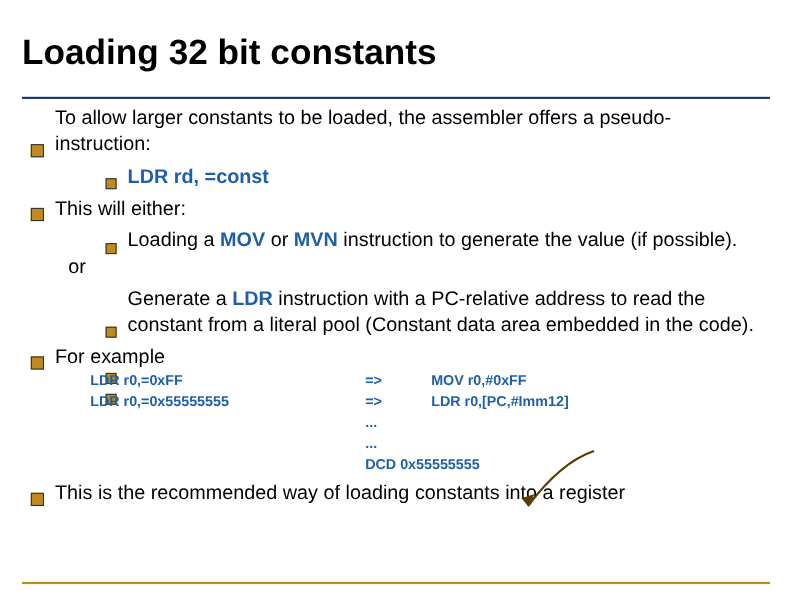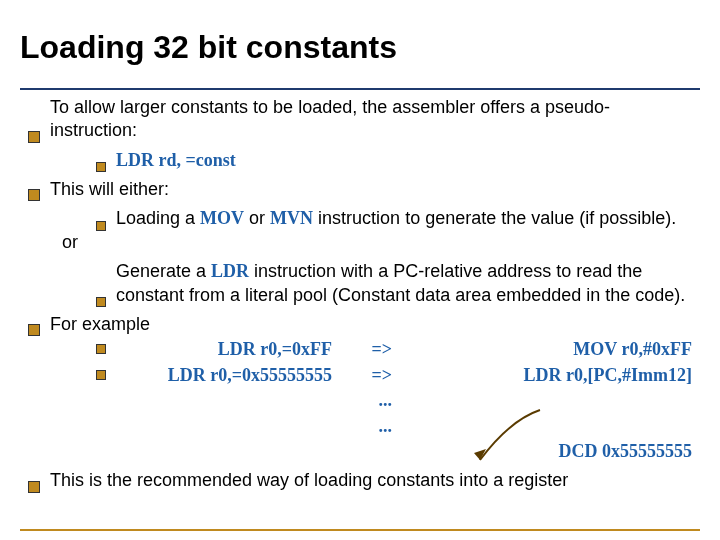--- a/index.html
+++ b/index.html
@@ -53,30 +53,29 @@
     margin-top: 6px;
   }
   .row .txt { flex: 1; }
   .sub {
     margin-left: 34px;
   }
   .sub2 {
     margin-left: 34px;
   }
   .code {
-    font-family: Liberation Serif, serif;
+    font-family: Liberation Sans, sans-serif;
     color: #1f5fa8;
     font-weight: bold;
   }
   .italic { }
   .ex-table {
     margin-left: 34px;
     margin-top: 2px;
-    font-size: 18px;
-    text-align: right;
+    font-size: 13px;
   }
   .ex-table .r {
     display: flex;
     margin-top: 2px;
   }
   .ex-table .b-col { width: 20px; }
   .ex-table .c1 { width: 250px; }
   .ex-table .c2 { width: 60px; }
   .ex-table .c3 { flex: 1; }
   .footer-rule {

